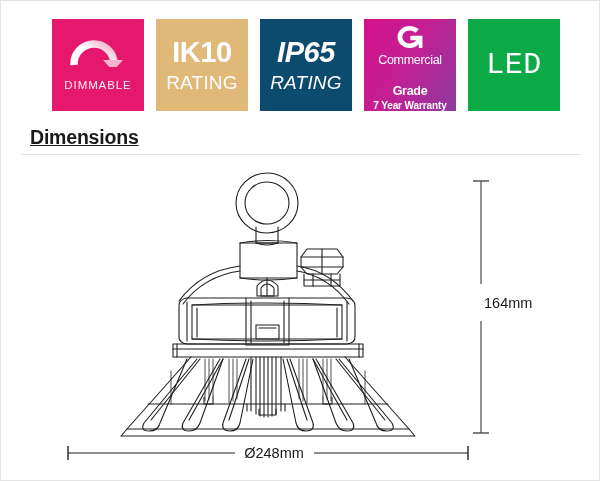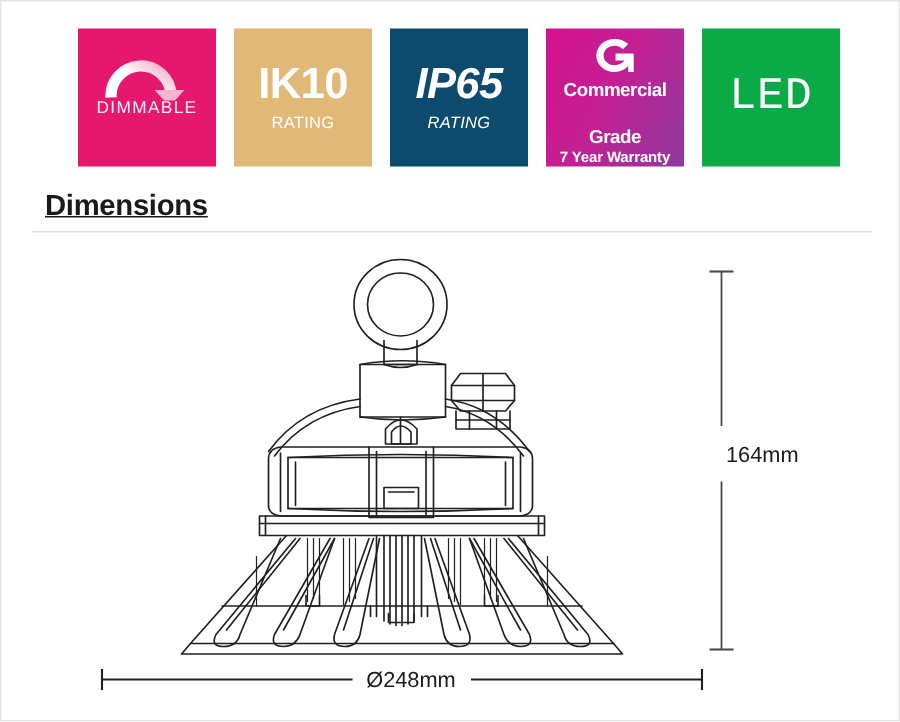--- a/index.html
+++ b/index.html
@@ -44,55 +44,56 @@
     justify-content: center;
     color: #ffffff;
     text-align: center;
     line-height: 1;
   }
 
   
   .badge-dimmable { background: #e6186e; justify-content: flex-start; padding-top: 14px; }
   .dim-arc { width: 56px; height: 34px; display: block; }
   .dim-label {
+    margin-top: 13px;
     font-size: 11.5px;
     letter-spacing: 0.9px;
     font-weight: 400;
     color: #fdf0f5;
   }
 
   
   .badge-rating { justify-content: center; }
   .rating-main {
     font-size: 29px;
     font-weight: 700;
     letter-spacing: -0.4px;
     color: #ffffff;
   }
   .rating-sub {
     margin-top: 6px;
-    font-size: 11px;
+    font-size: 19px;
     font-weight: 400;
     letter-spacing: 0.2px;
     color: #ffffff;
   }
   .badge-ik10 { background: #e0b878; }
   .badge-ip65 { background: #0c4a6e; font-style: italic; }
 
   
   .badge-commercial {
     background: linear-gradient(120deg, #d4118c 0%, #c41f93 45%, #8e3a9e 100%);
     justify-content: flex-start;
     padding-top: 7px;
   }
   .cg-logo { width: 34px; height: 30px; display: block; }
   .cg-line1 {
     margin-top: 6px;
     font-size: 12.5px;
-    font-weight: 700;
+    font-weight: 400;
     letter-spacing: -0.3px;
   }
   .cg-line2 {
     font-size: 12.5px;
     font-weight: 700;
     letter-spacing: -0.3px;
     margin-top: 18px;
   }
   .cg-line3 {
     margin-top: 4px;

